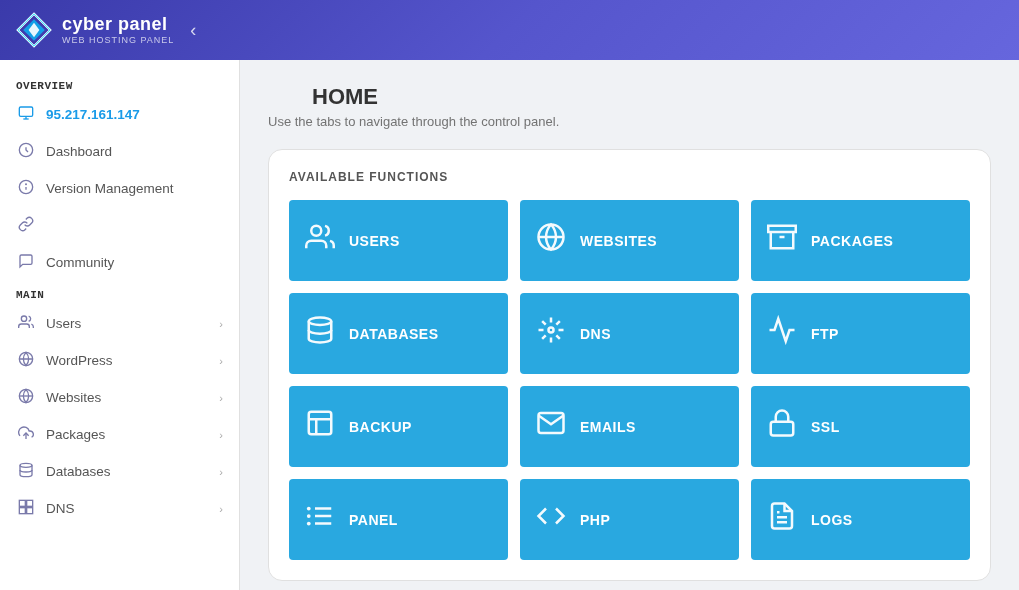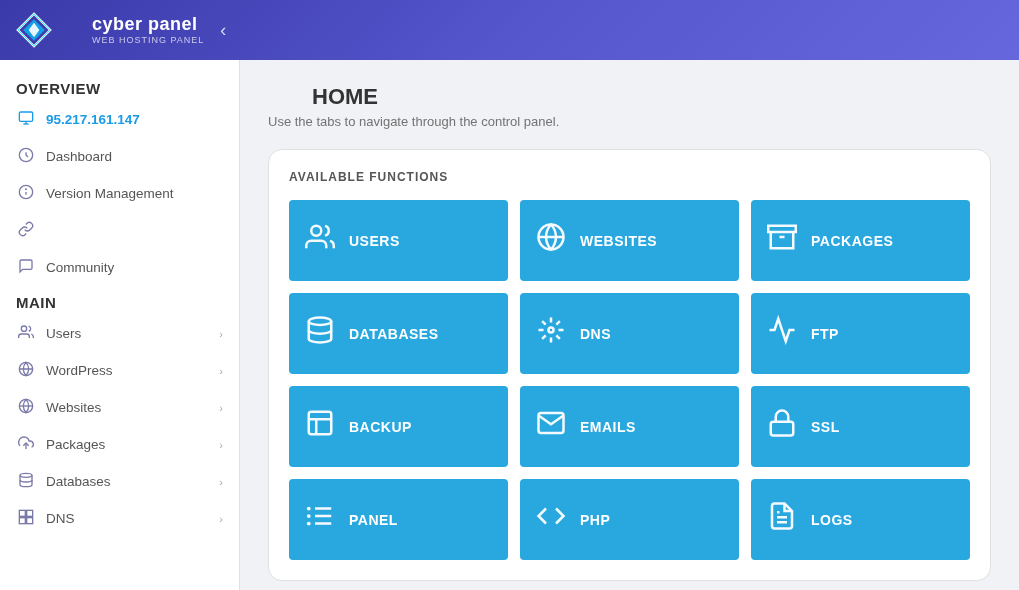--- a/index.html
+++ b/index.html
@@ -16,21 +16,20 @@
       position: relative;
     }
     .header-logo {
       display: flex;
       align-items: center;
       gap: 10px;
     }
     .logo-text {
       display: flex;
       flex-direction: column;
-      margin-left: 30px;
     }
     .logo-name {
       color: white;
       font-size: 18px;
       font-weight: 600;
       line-height: 1.1;
       letter-spacing: 0.5px;
     }
     .logo-sub {
       color: rgba(255,255,255,0.7);
@@ -55,25 +54,26 @@
     
     .sidebar {
       width: 240px;
       background: white;
       flex-shrink: 0;
       overflow-y: auto;
       padding: 12px 0;
       border-right: 1px solid #e0e0e0;
     }
     .sidebar-section-label {
-      font-size: 15px;
+      font-size: 11px;
       font-weight: 700;
       color: #333;
       padding: 8px 16px 4px 16px;
       letter-spacing: 0.5px;
+      font-family: Liberation Mono, monospace;
     }
     .sidebar-item {
       display: flex;
       align-items: center;
       gap: 10px;
       padding: 9px 16px;
       cursor: pointer;
       color: #555;
       font-size: 13.5px;
       position: relative;

